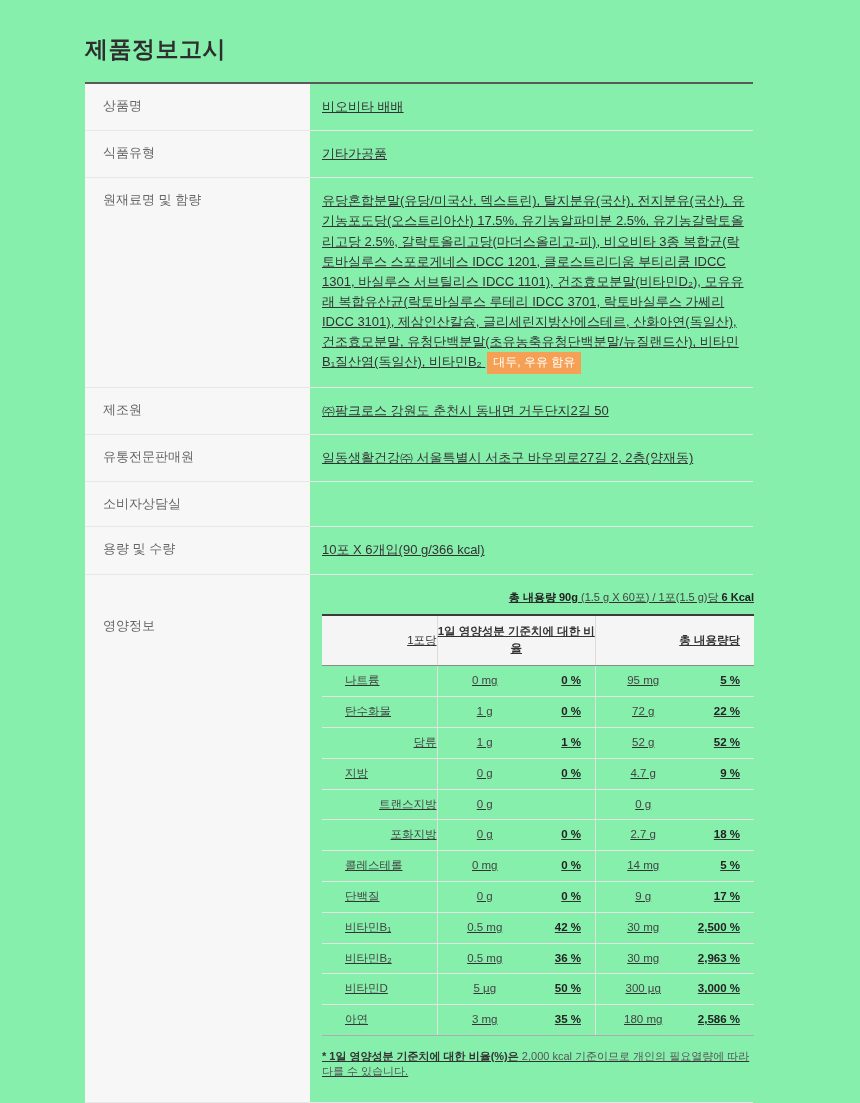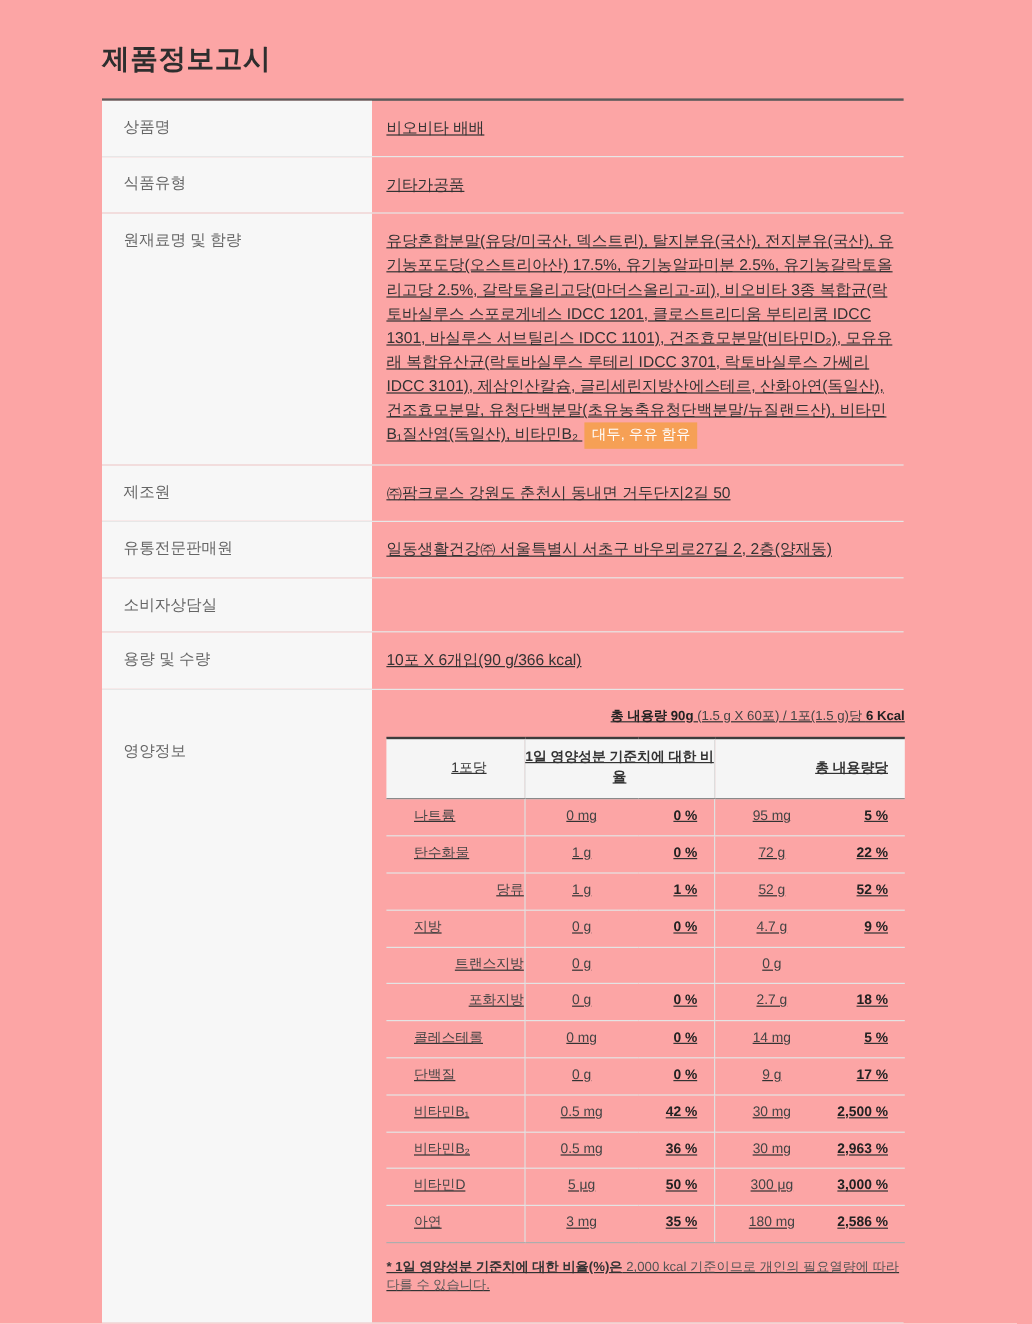--- a/index.html
+++ b/index.html
@@ -5,21 +5,21 @@
   * { box-sizing: border-box; }
   body {
     margin: 0;
     background: #ffffff;
     font-family: "Liberation Sans", "DejaVu Sans", sans-serif;
     color: #333;
   }
   .page {
     width: 860px;
     min-height: 1103px;
-    background: #fca5a5;
+    background: #86efac;
     position: relative;
   }
   .container {
     position: absolute;
     left: 85px;
     top: 34px;
     width: 668px;
   }
   .page-title {
     font-size: 23px;
@@ -81,21 +81,21 @@
   .nutri-table col.c-amt  { width: 94px; }
   .nutri-table col.c-pct  { width: 63px; }
   .nutri-table thead th {
     border-top: 2px solid #3c3c3c;
     border-bottom: 1px solid #8a8a8a;
     background: #f5f5f5;
     padding: 7px 0;
     font-size: 11.5px;
     color: #333;
   }
-  .nutri-table thead th.h-name { text-align: center; padding-left: 23px; font-weight: normal; border-right: 1px solid #ddd; }
+  .nutri-table thead th.h-name { text-align: right; padding-left: 23px; font-weight: normal; border-right: 1px solid #ddd; }
   .nutri-table thead th.h-ratio { text-align: center; font-weight: bold; border-right: 1px solid #ddd; }
   .nutri-table thead th.h-total { text-align: right; font-weight: bold; padding-right: 14px; }
   .nutri-table tbody td {
     border-bottom: 1px solid #e4e4e4;
     padding: 6px 0;
   }
   .nutri-table tbody tr:last-child td { border-bottom: 1px solid #adadad; }
   .nutri-table td.name { padding-left: 23px; color: #444; border-right: 0; }
   .nutri-table td.name.indent { padding-left: 34px; text-align: right; }
   .nutri-table td.amt { text-align: center; color: #444; }

